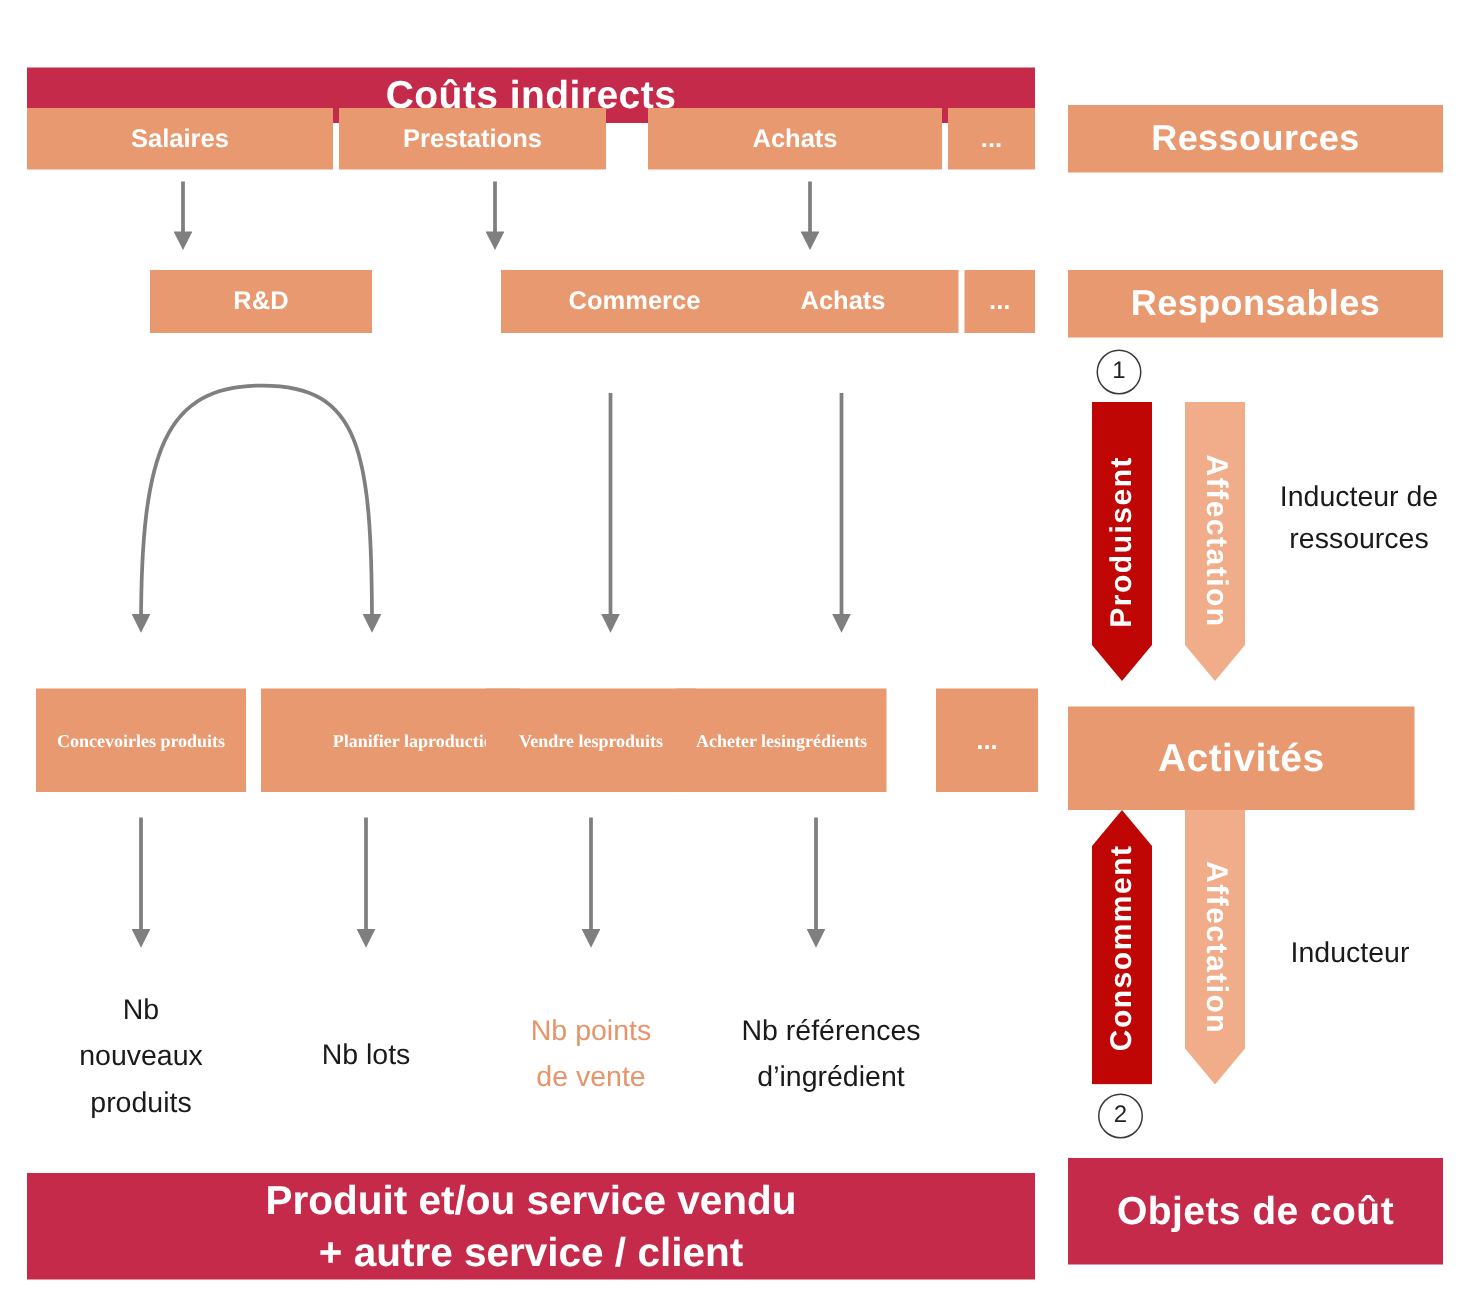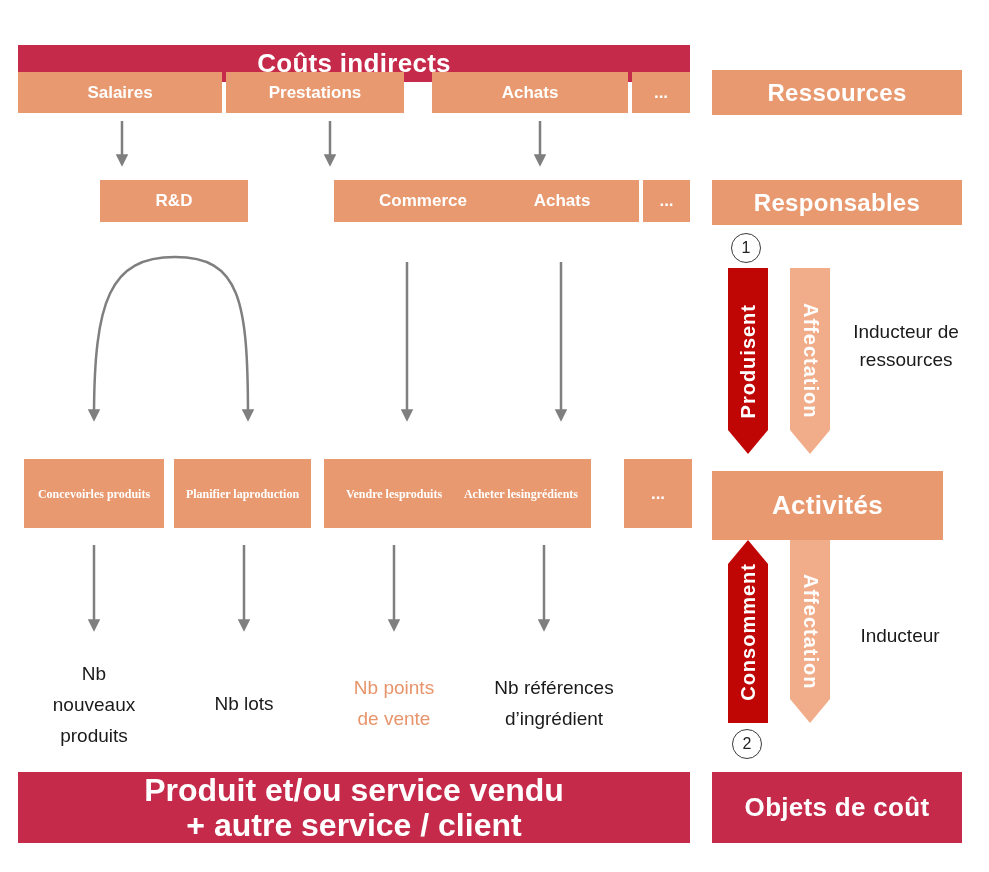--- a/index.html
+++ b/index.html
@@ -11,21 +11,21 @@
   .box {
     position:absolute; display:flex; align-items:center; justify-content:center;
     text-align:center; color:#fff; font-weight:bold;
     background:var(--salmon,#E8996F);
   }
   .banner { background:var(--crimson,#C62A4A); }
   .fs17 { font-size:17px; }
   .fs24 { font-size:24px; letter-spacing:.3px; }
   .fs26 { font-size:26px; letter-spacing:.3px; }
   .two-line { line-height:22px; font-size:12px;font-family:Liberation Serif, serif; }
-  .bottom-banner { flex-direction:column; font-size:32px; line-height:35px; }
+  .bottom-banner { flex-direction:column; font-size:27px; line-height:35px;margin-top:10px; }
   .svg-overlay { position:absolute; left:0; top:0; pointer-events:none; }
   .garrow { stroke:var(--arrow_gray,#7F7F7F); stroke-width:2.5; fill:none; }
   .parrow {
     position:absolute; display:flex; align-items:center; justify-content:center;
   }
   .parrow-down { clip-path: polygon(0 0, 100% 0, 100% calc(100% - 24px), 50% 100%, 0 calc(100% - 24px)); }
   .parrow-up   { clip-path: polygon(0 100%, 0 24px, 50% 0, 100% 24px, 100% 100%); }
   .red-fill { background:var(--dark_red,#C00505); }
   .salmon-light-fill { background:var(--salmon_light,#F1AD89); }
   .vtext {
@@ -82,21 +82,21 @@
 
   <div class="box fs17" style="left:100px; top:180px; width:148px; height:42px;">R&amp;D</div>
   <div class="box fs17" style="left:334px; top:180px; width:178px; height:42px;">Commerce</div>
   <div class="box fs17" style="left:485px; top:180px; width:154px; height:42px;">Achats</div>
   <div class="box fs17" style="left:643px; top:180px; width:47px; height:42px;">...</div>
 
   <div class="box two-line" style="left:24px;  top:459px; width:140px; height:69px;">
     <span class="line">Concevoir</span>
     <span class="line">les produits</span>
   </div>
-  <div class="box two-line" style="left:174px; top:459px; width:137px; height:69px;">
+  <div class="box two-line" style="left:174px; top:459px; width:137px; height:69px;padding-left:36px;">
     <span class="line">Planifier la</span>
     <span class="line">production</span>
   </div>
   <div class="box two-line" style="left:324px; top:459px; width:140px; height:69px;">
     <span class="line">Vendre les</span>
     <span class="line">produits</span>
   </div>
   <div class="box two-line" style="left:451px; top:459px; width:140px; height:69px;">
     <span class="line">Acheter les</span>
     <span class="line">ingrédients</span>

